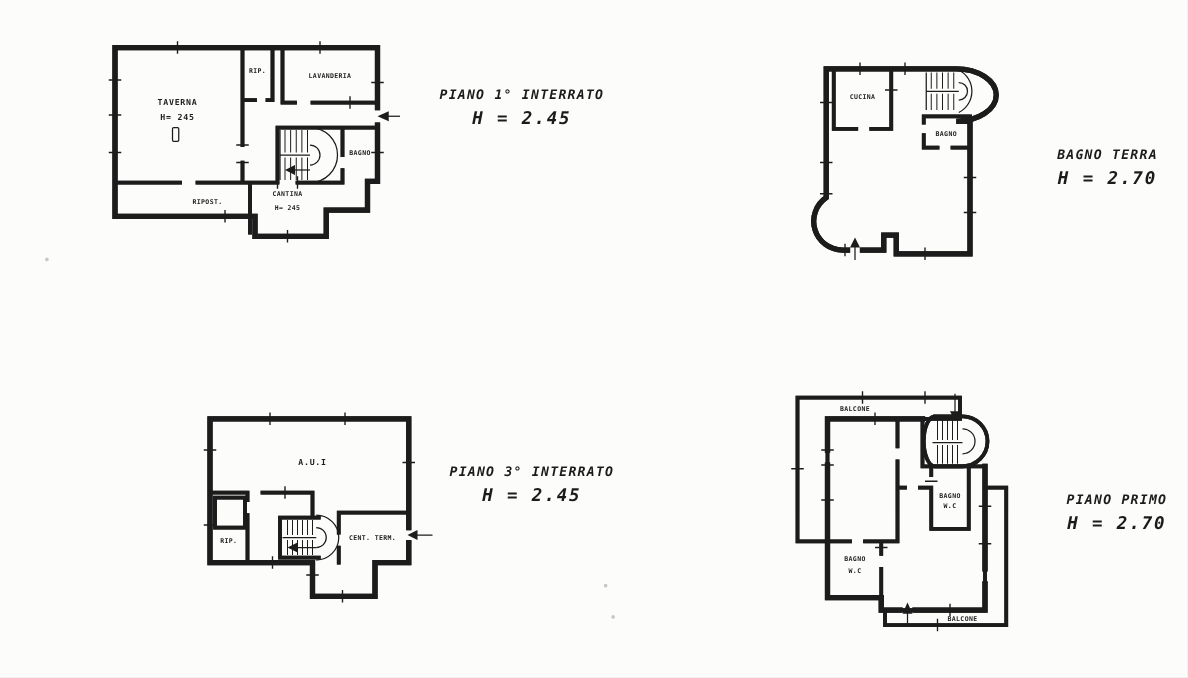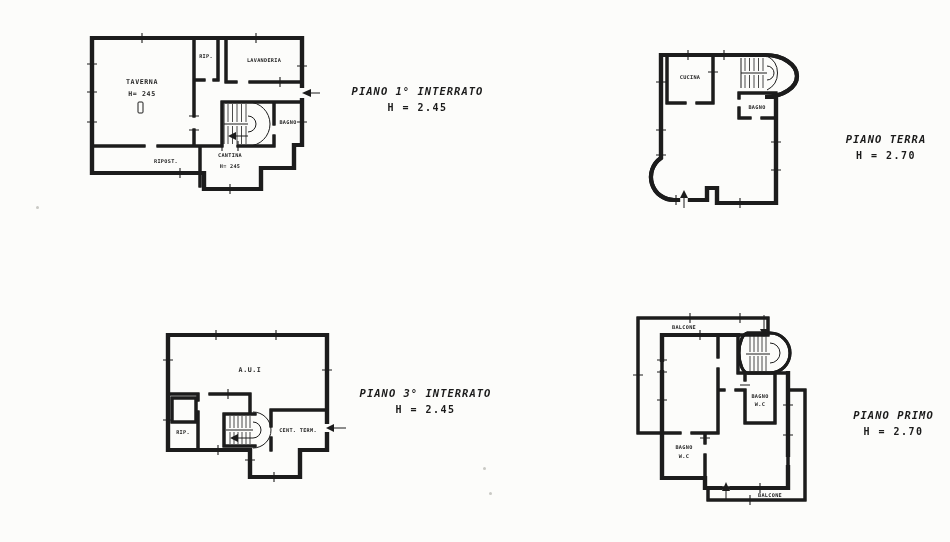--- a/index.html
+++ b/index.html
@@ -14,22 +14,22 @@
   .part-c{stroke-width:1.2;}
   .thin{fill:none;stroke:#1c1c1c;stroke-width:1;}
   .hatch{fill:none;stroke:#1c1c1c;stroke-width:0.8;}
   .tick{fill:none;stroke:#1c1c1c;stroke-width:1.1;}
   .afill{fill:#1c1c1c;stroke:none;}
   svg text{font-family:"DejaVu Sans Mono","Liberation Mono",monospace;font-weight:bold;
            fill:#1e1e1e;letter-spacing:0.6px;}
   .rlabel{font-size:6.6px;text-anchor:middle;}
   .rlabel-sm{font-size:5.2px;text-anchor:middle;letter-spacing:0.3px;}
   .plan-title{position:absolute;text-align:center;color:#1b1b1b;}
-  .plan-title .t1{font-size:10.5px;font-style:italic;font-weight:bold;letter-spacing:1px;white-space:nowrap;margin-top:15px;}
-  .plan-title .t2{font-size:10px;font-weight:bold;letter-spacing:1.5px;margin-top:5px;}
+  .plan-title .t1{font-size:10.5px;font-style:italic;font-weight:bold;letter-spacing:1px;white-space:nowrap;}
+  .plan-title .t2{font-size:14px;font-style:italic;font-weight:bold;letter-spacing:1.5px;margin-top:5px;}
   .speck{position:absolute;width:3px;height:3px;border-radius:50%;background:#c9c9c4;}
 </style>
 </head>
 <body>
 
 <div class="sheet">
 
   <svg class="plan" style="left:84px;top:28px" width="226" height="168" viewBox="0 0 226 168">
     <g>
       <path id="p1o" class="blk wall-w" d="M8,10 H218 V58 M218,72 V117 H210 V140 H177 V161 H120 V145 H8 V10"></path>
@@ -142,21 +142,21 @@
     <text class="rlabel-sm" x="64" y="144">BAGNO</text>
     <text class="rlabel-sm" x="64" y="153">W.C</text>
     <text class="rlabel-sm" x="150" y="192">BALCONE</text>
   </svg>
 
   <div class="plan-title" style="left:340px;top:70px;width:155px">
     <div class="t1">PIANO 1° INTERRATO</div>
     <div class="t2">H = 2.45</div>
   </div>
   <div class="plan-title" style="left:826px;top:118px;width:120px">
-    <div class="t1">PIANO TERRA</div>
+    <div class="t1">BAGNO TERRA</div>
     <div class="t2">H = 2.70</div>
   </div>
   <div class="plan-title" style="left:348px;top:372px;width:155px">
     <div class="t1">PIANO 3° INTERRATO</div>
     <div class="t2">H = 2.45</div>
   </div>
   <div class="plan-title" style="left:836px;top:394px;width:115px">
     <div class="t1">PIANO PRIMO</div>
     <div class="t2">H = 2.70</div>
   </div>

